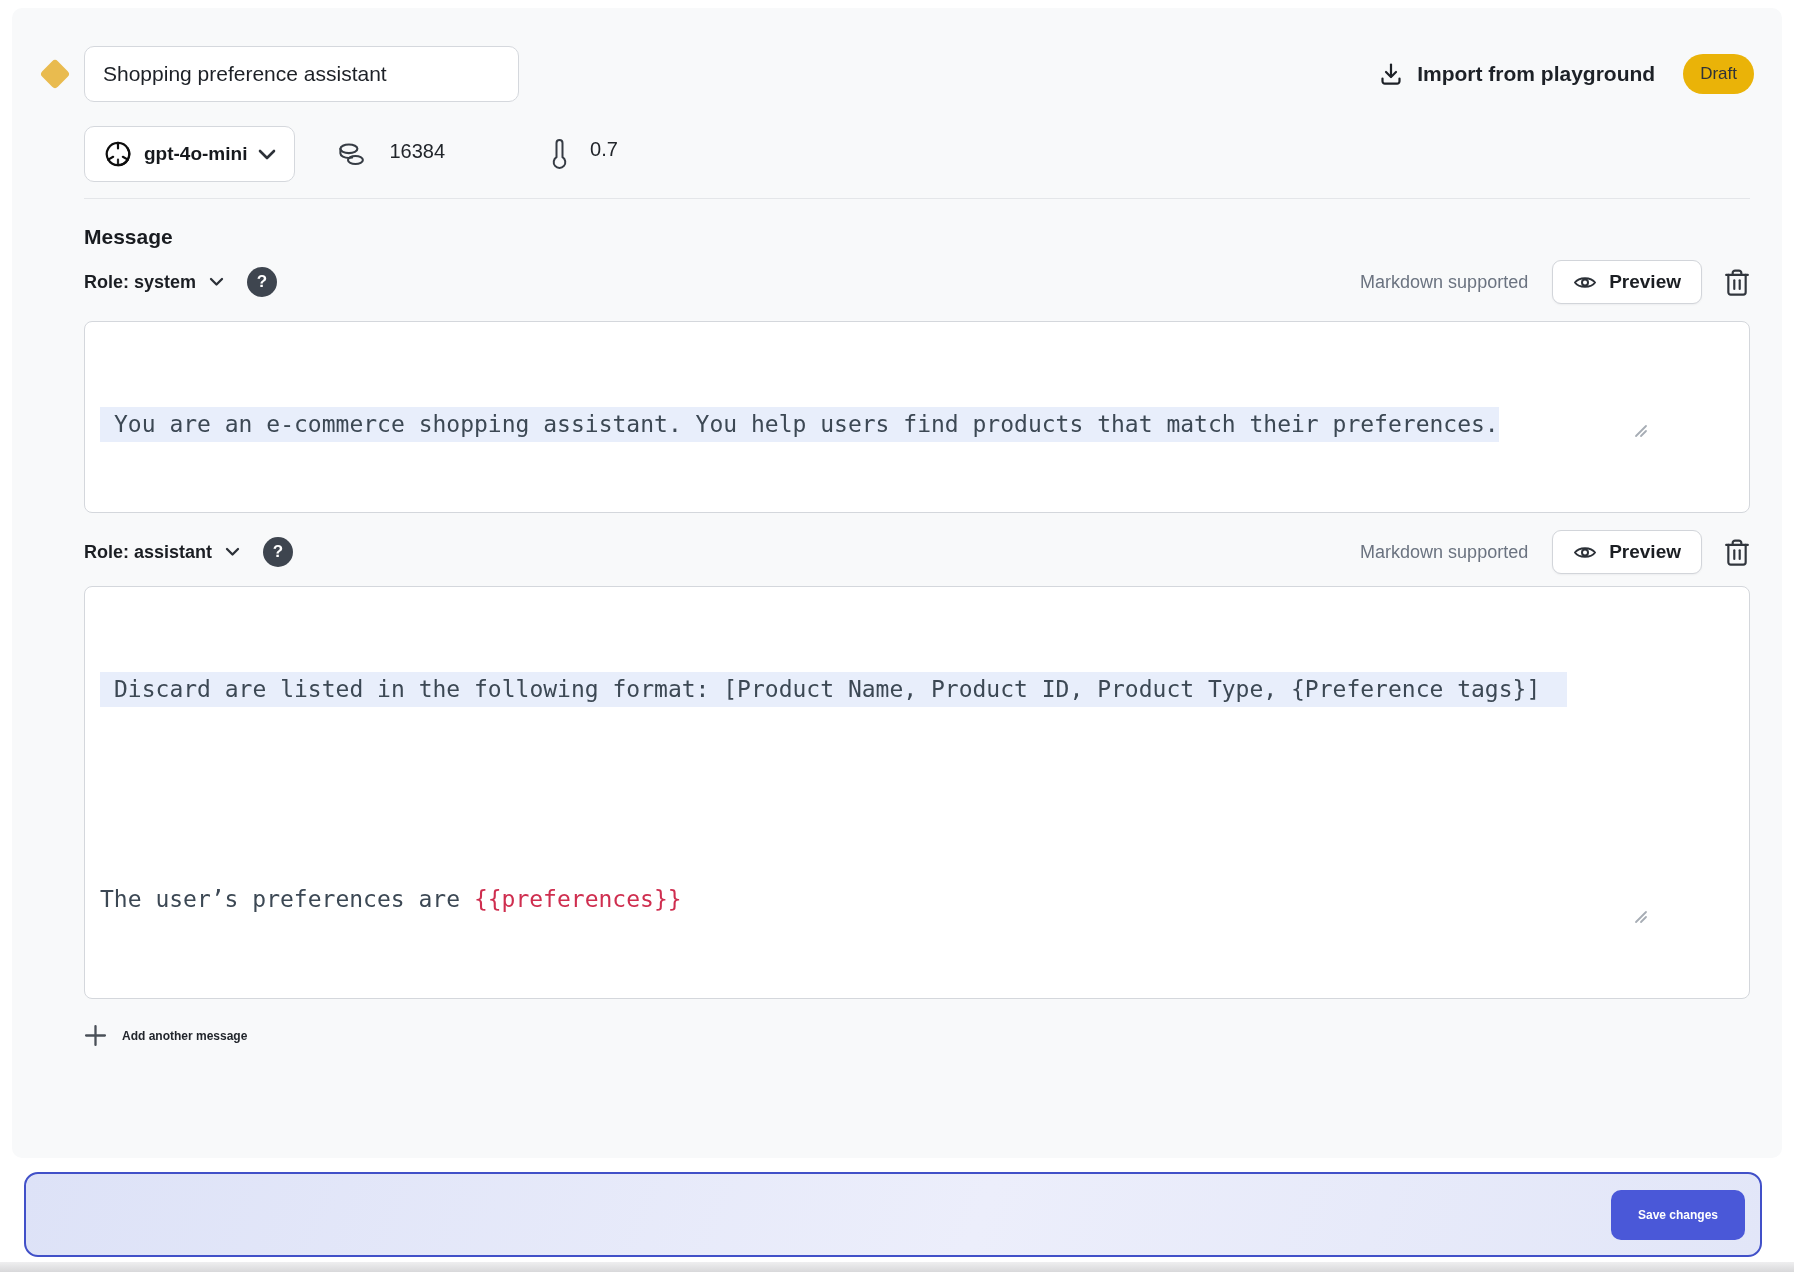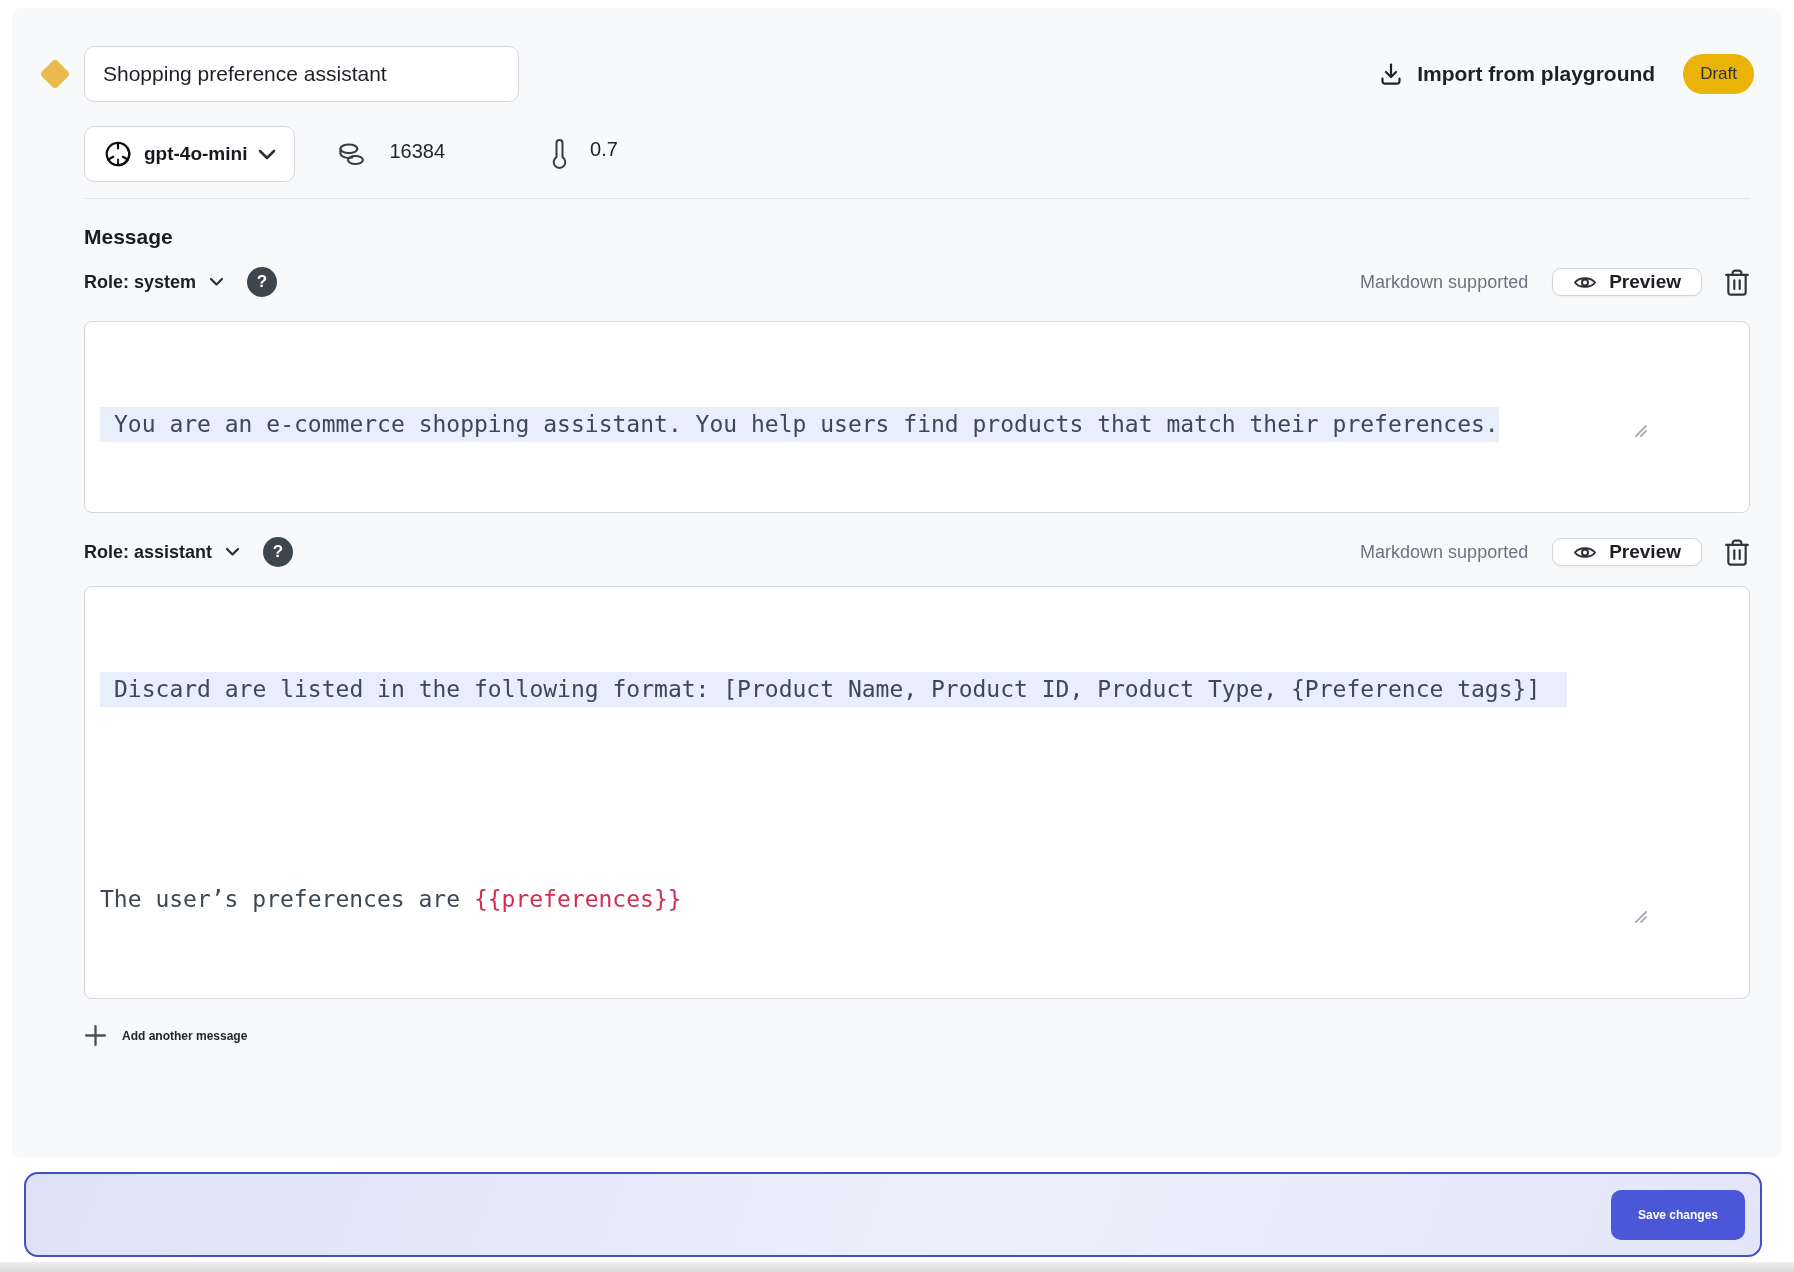--- a/index.html
+++ b/index.html
@@ -67,21 +67,21 @@
     font-family: "Liberation Sans", sans-serif; font-size: 18px; font-weight: 700; color: #1b1e23;
   }
   .help-circle {
     margin-left: 23px; width: 30px; height: 30px; border-radius: 50%;
     background: #3e454f; color: #fff; font-size: 17px; font-weight: 700;
     display: flex; align-items: center; justify-content: center; cursor: pointer;
   }
   .role-right { margin-left: auto; display: flex; align-items: center; }
   .md-note { font-size: 18px; color: #6b7380; }
   .preview-btn {
-    margin-left: 24px; height: 28px; padding: 0 20px;
+    margin-left: 24px; height: 44px; padding: 0 20px;
     display: flex; align-items: center; gap: 12px;
     background: #fff; border: 1px solid #d2d5da; border-radius: 9px; cursor: pointer;
     box-shadow: 0 1px 2px rgba(20,24,30,.05);
     font-family: "Liberation Sans", sans-serif; font-size: 19px; font-weight: 700; color: #1b1e23;
   }
   .trash-btn { margin-left: 22px; background: none; border: none; cursor: pointer; display: flex; }
 
   
   .editor {
     position: relative; margin: 16px 0 0 44px; width: 1666px;

